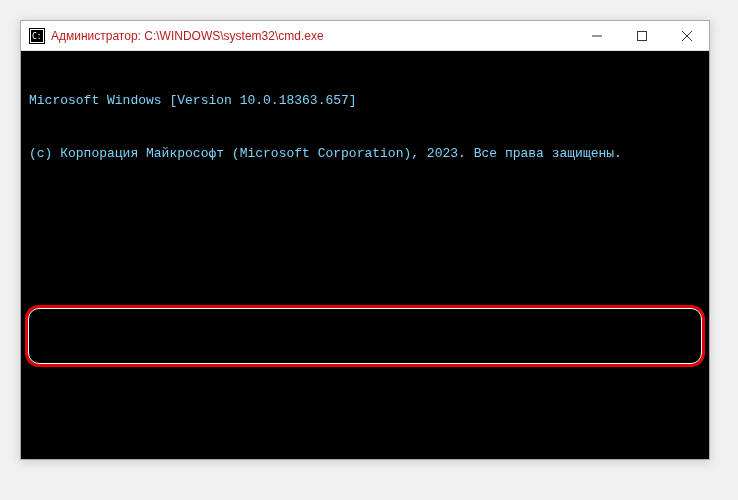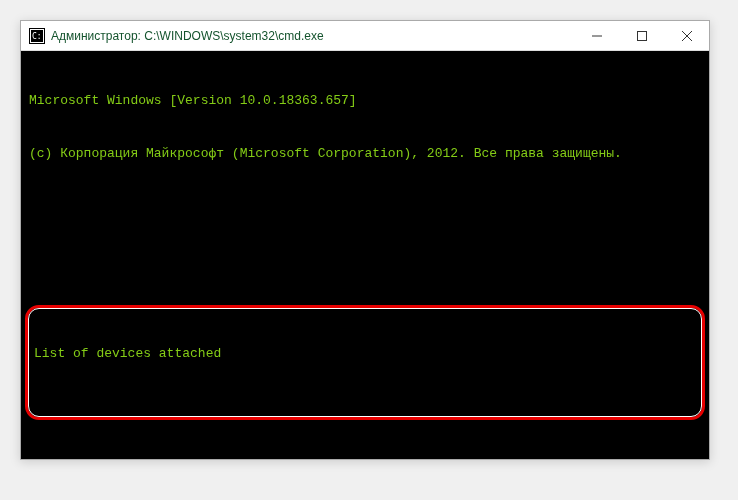--- a/index.html
+++ b/index.html
@@ -33,42 +33,42 @@
     }
     .titlebar-icon {
       width: 16px;
       height: 16px;
       margin-right: 6px;
     }
     .titlebar-title {
       flex: 1;
       font-family: "Segoe UI", Arial, sans-serif;
       font-size: 12px;
-      color: #14532d;
+      color: #b91c1c;
     }
     .window-controls {
       display: flex;
     }
     .window-control {
       width: 45px;
       height: 30px;
       display: flex;
       align-items: center;
       justify-content: center;
       font-family: Arial, sans-serif;
       font-size: 12px;
       color: #333;
     }
     .window-control.close {
       font-size: 16px;
     }
     .terminal {
       flex: 1;
       background: #000000;
-      color: #84cc16;
+      color: #7dd3fc;
       font-family: Consolas, "Courier New", monospace;
       font-size: 13px;
       line-height: 1.35;
       padding: 6px 8px;
       overflow: hidden;
       white-space: pre-wrap;
       position: relative;
     }
     .terminal-line {
       display: block;
@@ -113,23 +113,22 @@
       <div class="window-control close">
         <svg width="10" height="10" viewBox="0 0 10 10">
             <line x1="0" y1="0" x2="10" y2="10" stroke="#333" stroke-width="1"></line>
             <line x1="10" y1="0" x2="0" y2="10" stroke="#333" stroke-width="1"></line>
           </svg>
       </div>
     </div>
   </div>
   <div class="terminal">
     <span class="terminal-line">Microsoft Windows [Version 10.0.18363.657]</span>
-    <span class="terminal-line">(c) Корпорация Майкрософт (Microsoft Corporation), 2012. Все права защищены.</span>
+    <span class="terminal-line">(c) Корпорация Майкрософт (Microsoft Corporation), 2023. Все права защищены.</span>
     <div class="spacer"></div>
     <div class="spacer"></div>
     <div class="highlight-box">
-      <span class="terminal-line">List of devices attached</span>
       
     </div>
     
     
   </div>
 </div>
 
 </body></html>

